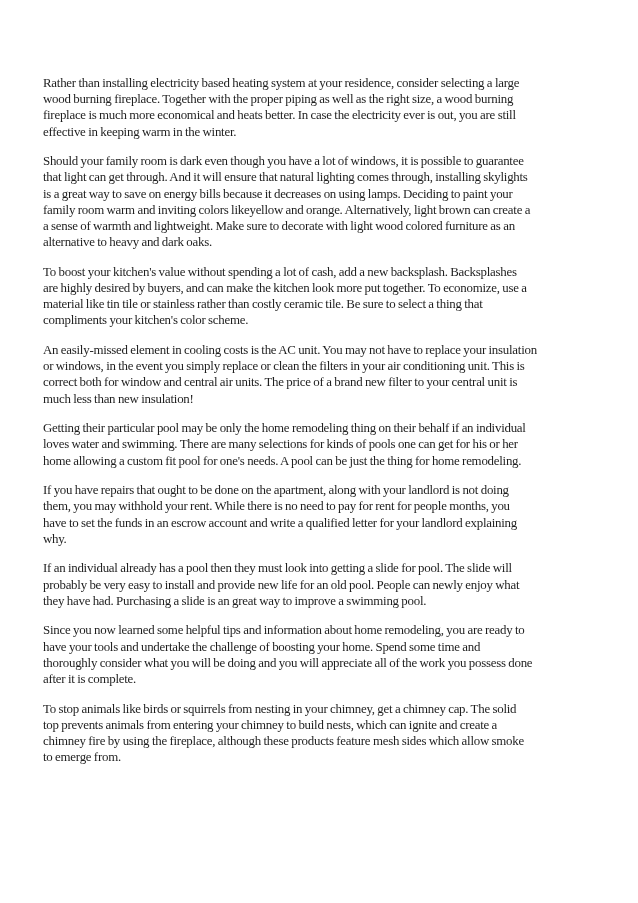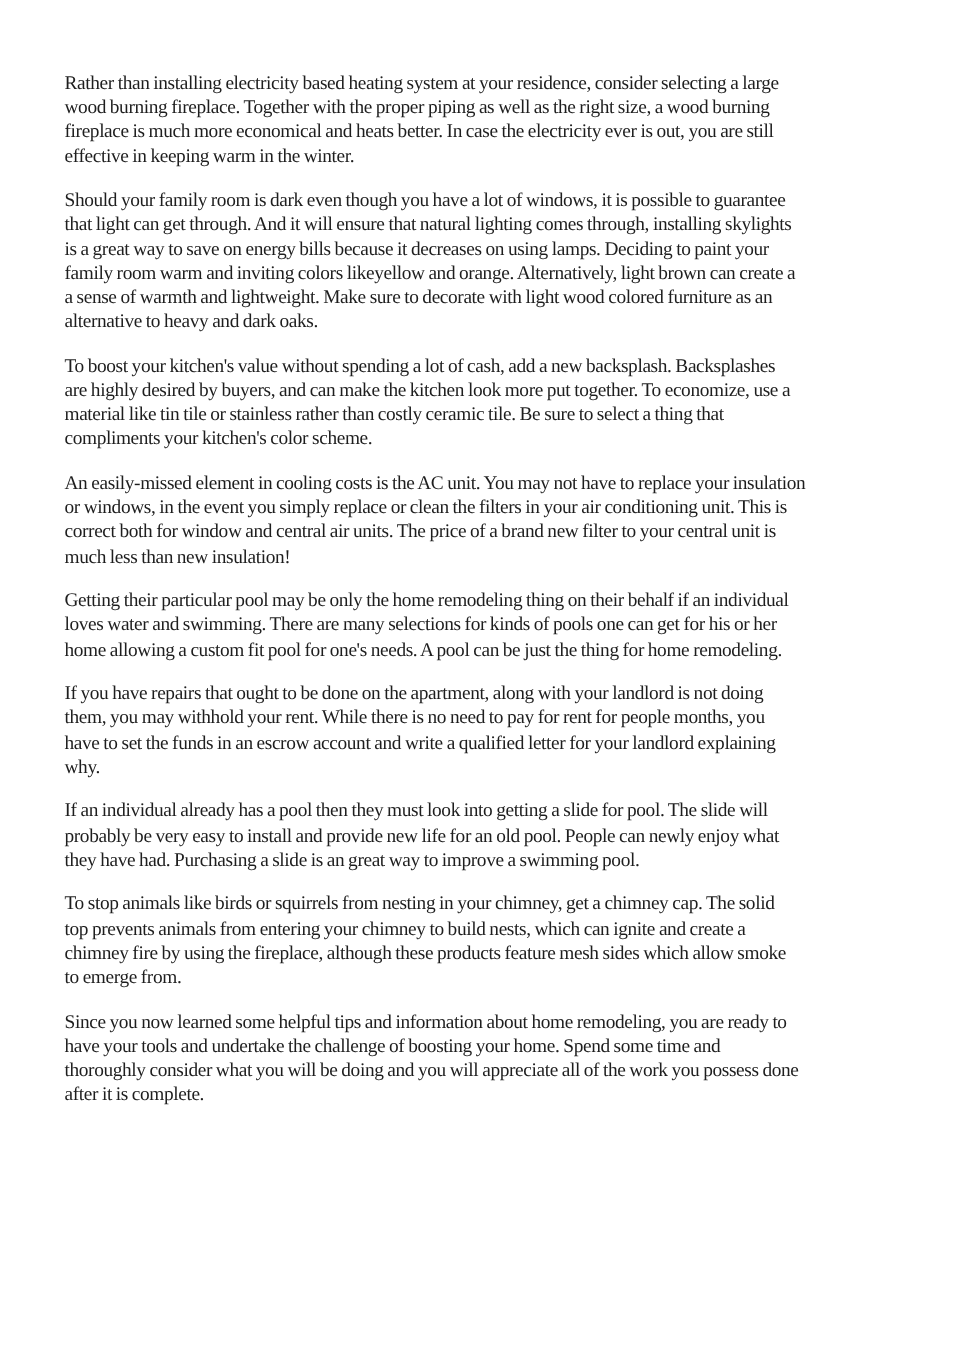--- a/index.html
+++ b/index.html
@@ -10,20 +10,21 @@
   .page {
     position: relative;
     width: 638px;
     height: 903px;
     background: #ffffff;
     overflow: hidden;
   }
   .doc {
     box-sizing: border-box;
     padding: 47px 40px 0 43px;
+    margin-top: 28px;
   }
   .para {
     margin: 0 0 13.4px 0;
     font-family: "Liberation Serif", "DejaVu Serif", serif;
     font-size: 12.9px;
     line-height: 16.2px;
     color: #1e1e1e;
     letter-spacing: -0.25px;
     word-spacing: -0.4px;
     white-space: pre;
@@ -55,22 +56,22 @@
     <p class="para">Getting their particular pool may be only the home remodeling thing on their behalf if an individual
 loves water and swimming. There are many selections for kinds of pools one can get for his or her
 home allowing a custom fit pool for one's needs. A pool can be just the thing for home remodeling.</p>
     <p class="para">If you have repairs that ought to be done on the apartment, along with your landlord is not doing
 them, you may withhold your rent. While there is no need to pay for rent for people months, you
 have to set the funds in an escrow account and write a qualified letter for your landlord explaining
 why.</p>
     <p class="para">If an individual already has a pool then they must look into getting a slide for pool. The slide will
 probably be very easy to install and provide new life for an old pool. People can newly enjoy what
 they have had. Purchasing a slide is an great way to improve a swimming pool.</p>
+    <p class="para">Since you now learned some helpful tips and information about home remodeling, you are ready to
+have your tools and undertake the challenge of boosting your home. Spend some time and
+thoroughly consider what you will be doing and you will appreciate all of the work you possess done
+after it is complete.</p>
     <p class="para">To stop animals like birds or squirrels from nesting in your chimney, get a chimney cap. The solid
 top prevents animals from entering your chimney to build nests, which can ignite and create a
 chimney fire by using the fireplace, although these products feature mesh sides which allow smoke
 to emerge from.</p>
-    <p class="para">Since you now learned some helpful tips and information about home remodeling, you are ready to
-have your tools and undertake the challenge of boosting your home. Spend some time and
-thoroughly consider what you will be doing and you will appreciate all of the work you possess done
-after it is complete.</p>
   </div>
 </div>
 
 </body></html>

